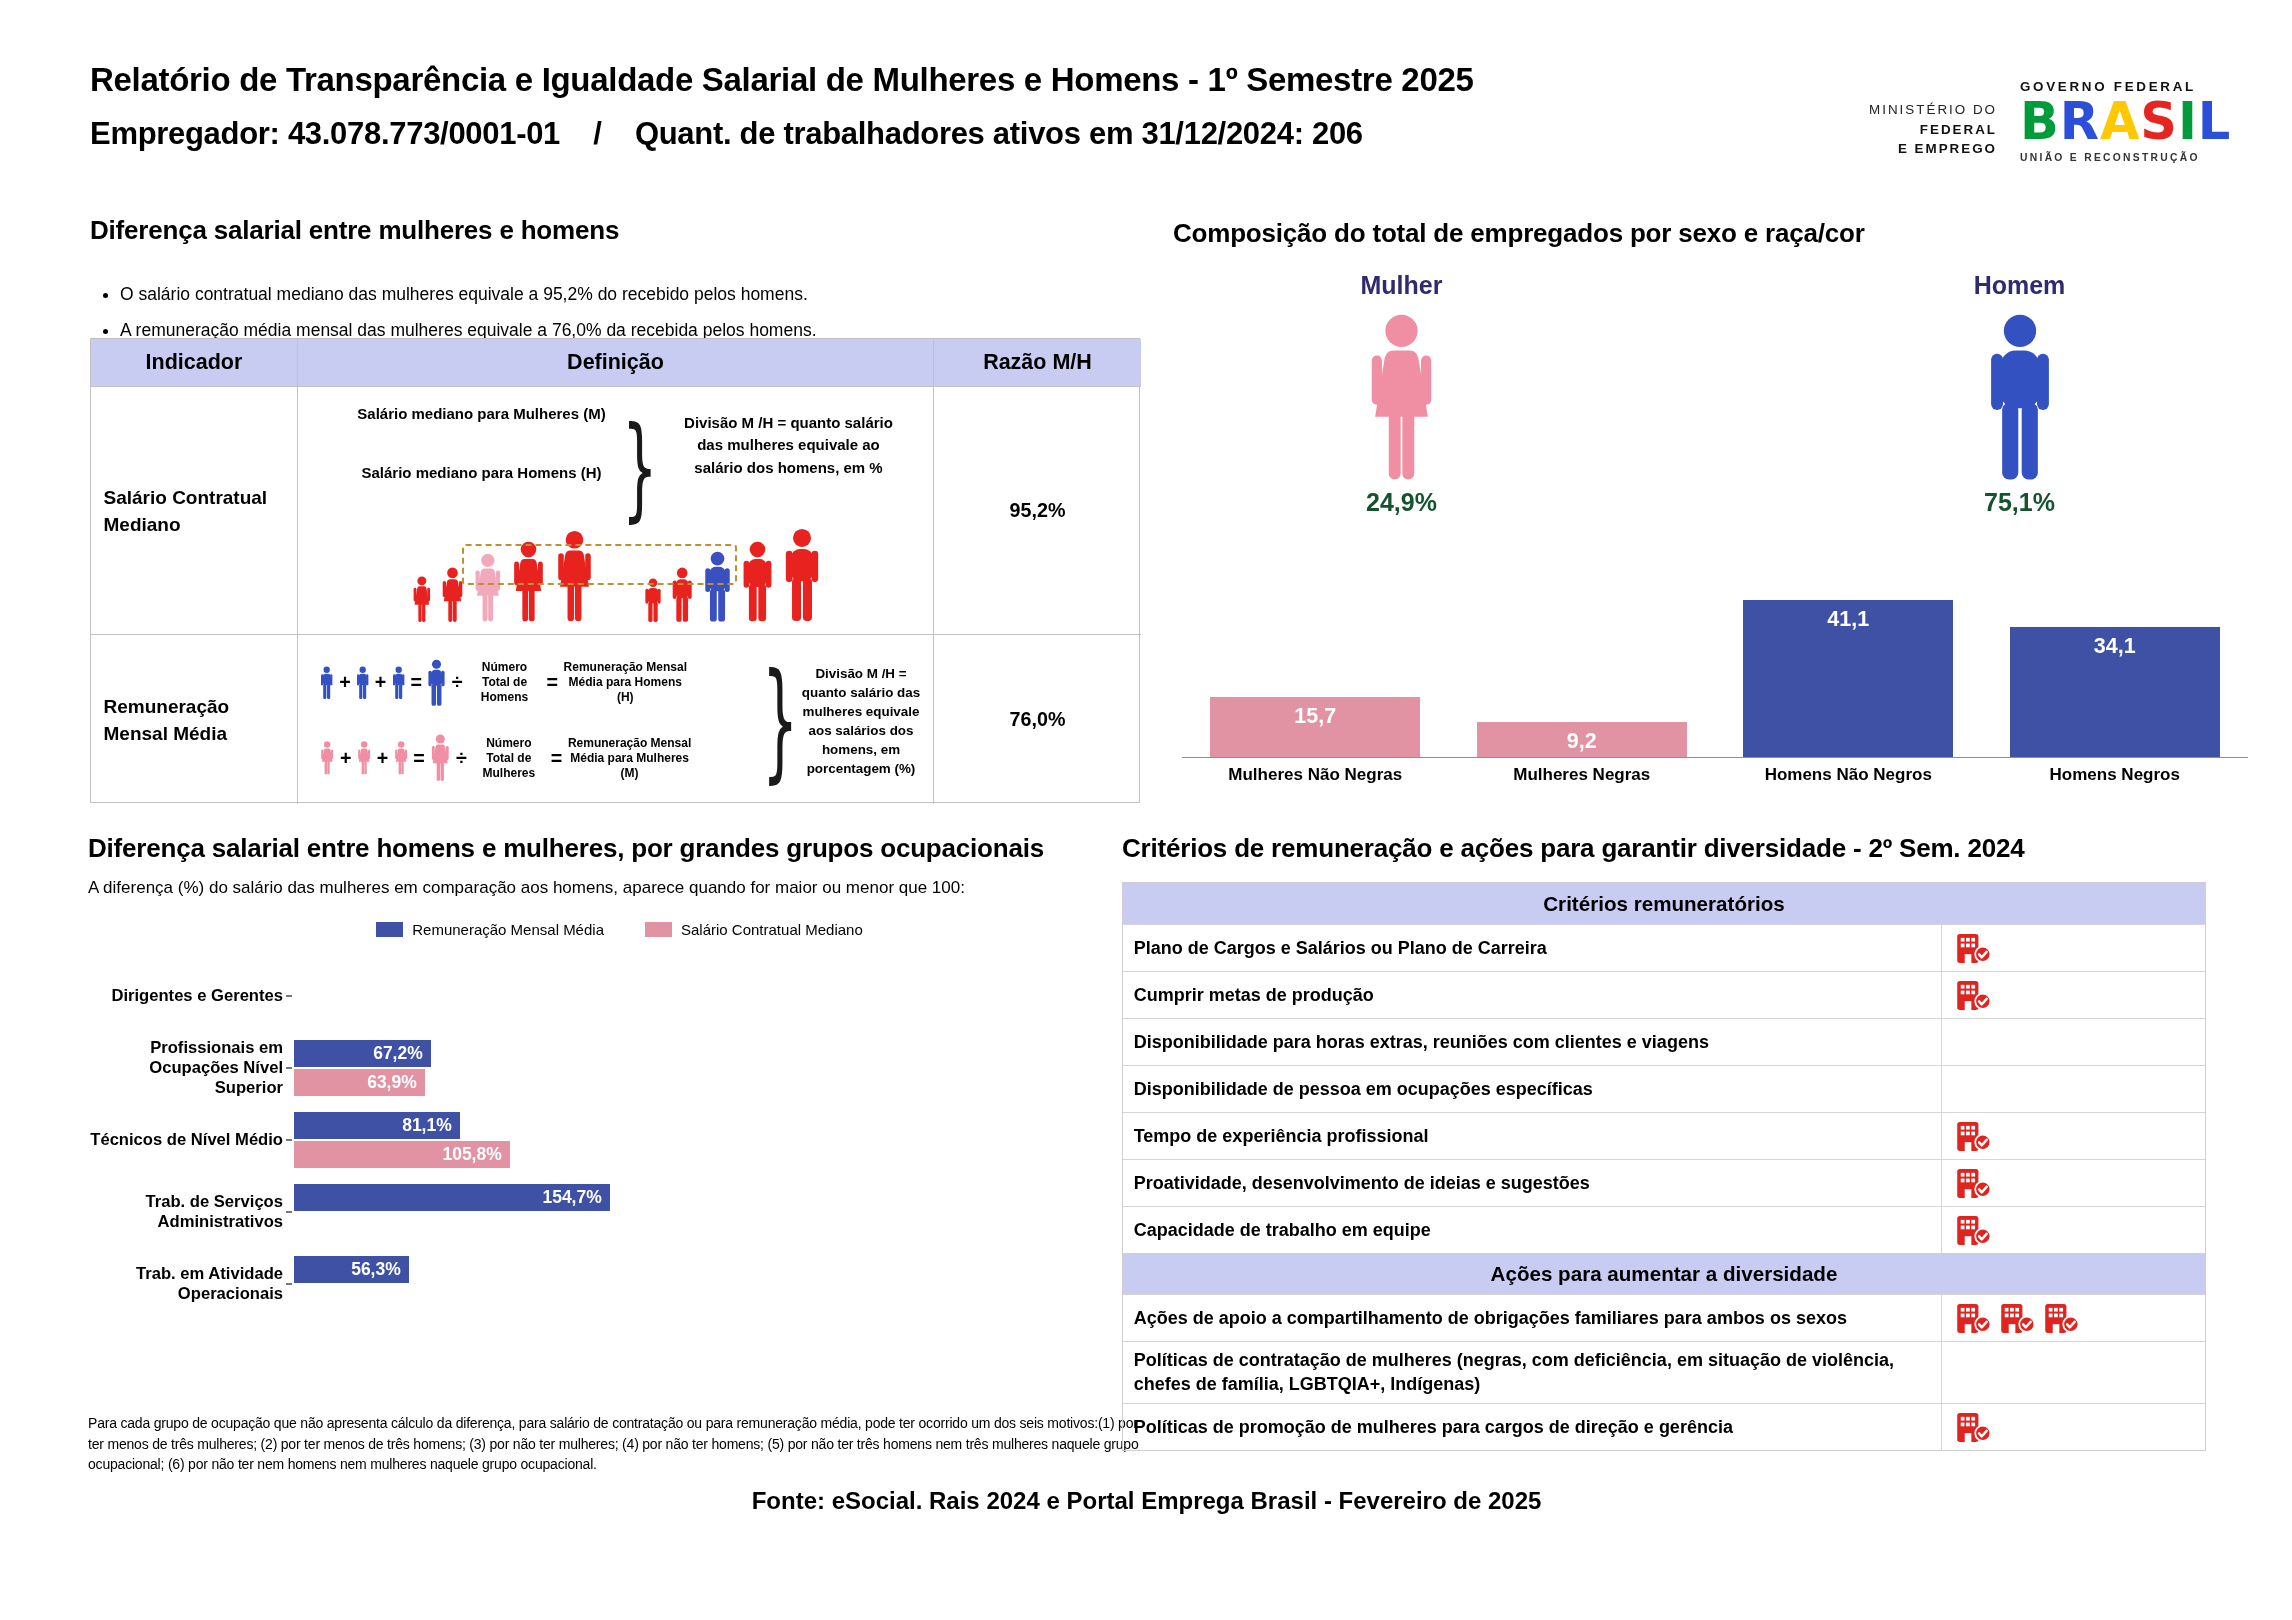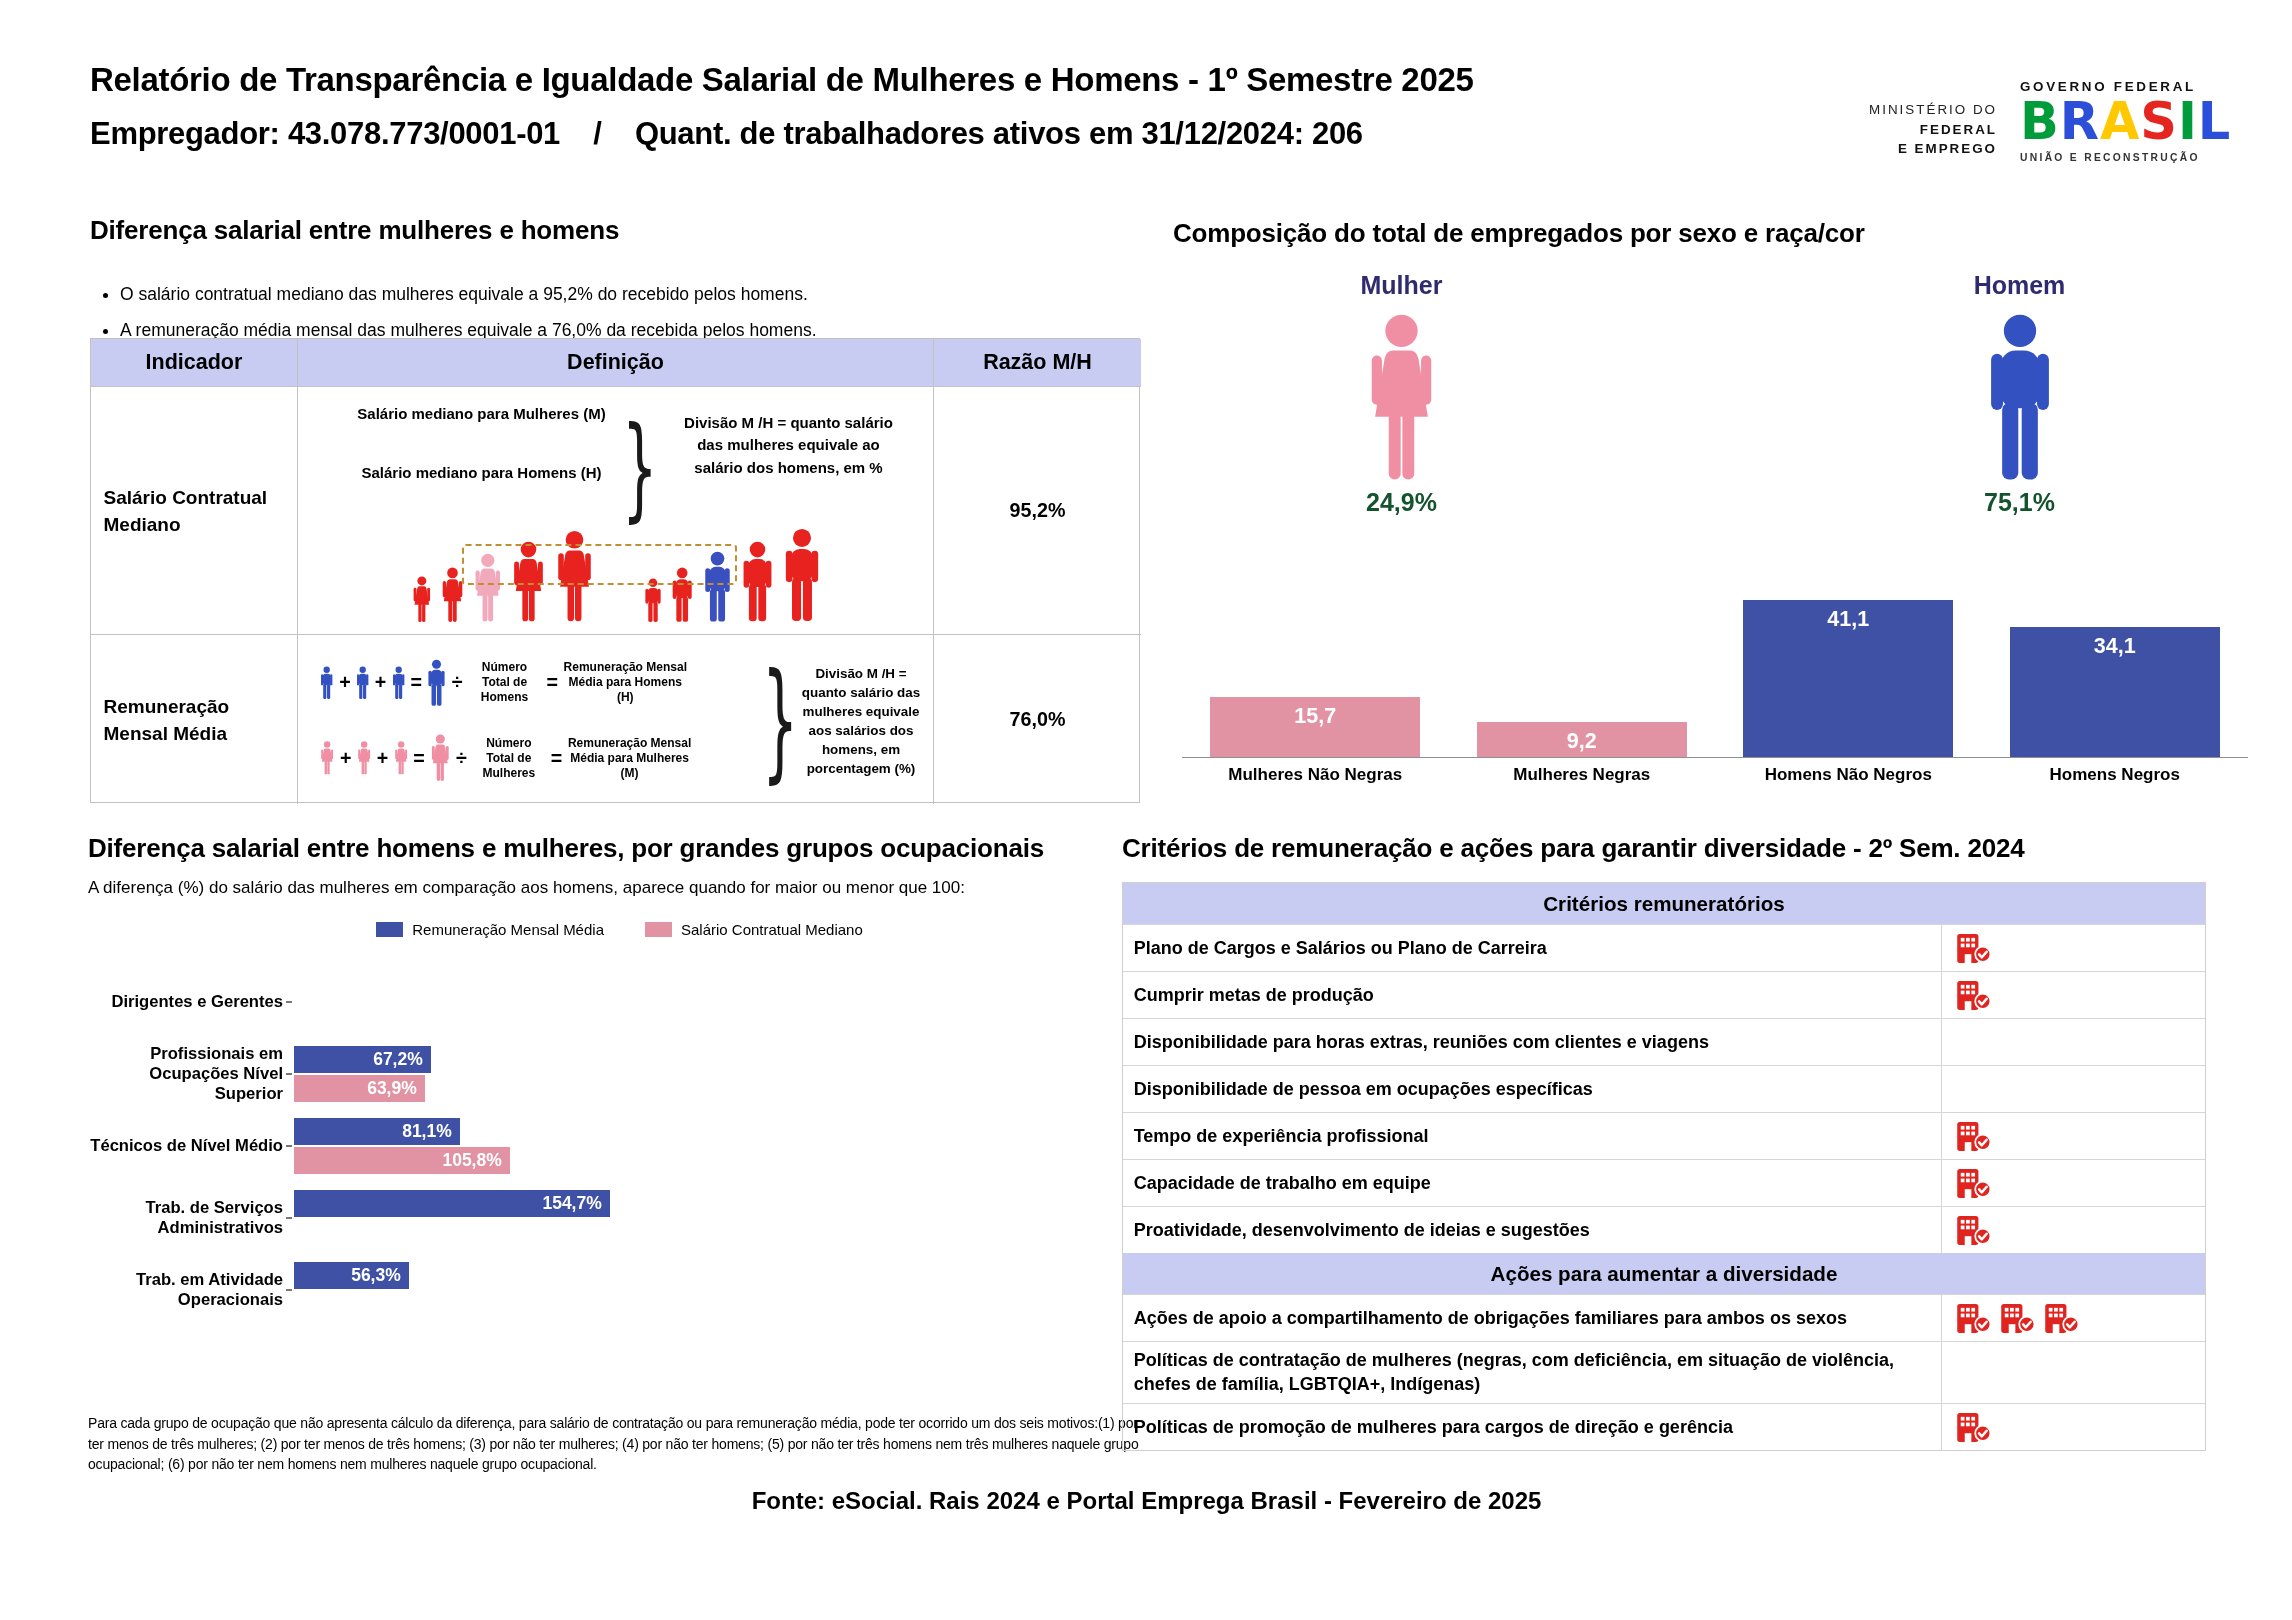--- a/index.html
+++ b/index.html
@@ -67,21 +67,21 @@
   .comp-val { color:#fff; font-size:21.5px; font-weight:700; margin-top:7.2px; }
   #comp-labels { position:absolute; left:18px; top:550px; width:1066px; display:flex; }
   .comp-lab { flex:1; text-align:center; font-size:17px; font-weight:700; }
 
   
   #sec-occ { position:absolute; left:88px; top:833px; width:1063px; }
   #sec-occ .subtitle { position:absolute; left:0; top:45px; font-size:17px; white-space:nowrap; }
   #occ-legend { position:absolute; left:0; top:88px; width:100%; display:flex; justify-content:center; gap:41px; }
   .leg-item { display:flex; align-items:center; gap:9px; font-size:15px; }
   .leg-swatch { width:27px; height:15px; }
-  #occ-groups { position:absolute; left:0; top:133px; width:100%; }
+  #occ-groups { position:absolute; left:0; top:127px; width:100%; }
   .occ-row { position:relative; height:72px; display:flex; }
   .occ-label { width:195px; display:flex; align-items:center; justify-content:flex-end; text-align:right;
                font-size:16.6px; font-weight:700; line-height:19.7px; }
   .occ-tick { width:6.3px; height:1.8px; background:#777; align-self:center; margin-left:2.7px; }
   .occ-bars { position:relative; flex:1; }
   .occ-bar { position:absolute; left:1.8px; height:27px; }
   .occ-bar span { position:absolute; right:8px; top:0; line-height:27px; color:#fff; font-size:17.5px; font-weight:700; }
   .occ-footnote { position:absolute; left:0; top:580px; width:1066px; font-size:14px; line-height:20.6px; letter-spacing:-0.2px; }
 
   
@@ -420,38 +420,38 @@
     <rect x="5" y="12" width="4.2" height="4.2" fill="#fff"></rect>
               <rect x="11" y="12" width="4.2" height="4.2" fill="#fff"></rect>
               <rect x="17" y="12" width="4.2" height="4.2" fill="#fff"></rect>
     <rect x="9.5" y="24" width="7.5" height="10" fill="#fff"></rect>
     <circle cx="30" cy="24" r="8.6" fill="#E02420" stroke="#fff" stroke-width="2"></circle>
     <path d="M25.8 24.2 l3 3.4 l5.6 -6.4" stroke="#fff" stroke-width="2.8" fill="none" stroke-linecap="round" stroke-linejoin="round"></path>
   </svg>
           </div>
         </div>
         <div class="crit-row">
+          <div class="crit-label">Proatividade, desenvolvimento de ideias e sugestões</div>
+          <div class="crit-icons">
+            <svg class="crit-icon" viewBox="0 0 40 34" width="36" height="30">
+    <rect x="1" y="1" width="24" height="33" rx="3" fill="#E02420"></rect>
+    <rect x="5" y="5.5" width="4.2" height="4.2" fill="#fff"></rect>
+              <rect x="11" y="5.5" width="4.2" height="4.2" fill="#fff"></rect>
+              <rect x="17" y="5.5" width="4.2" height="4.2" fill="#fff"></rect>
+    <rect x="5" y="12" width="4.2" height="4.2" fill="#fff"></rect>
+              <rect x="11" y="12" width="4.2" height="4.2" fill="#fff"></rect>
+              <rect x="17" y="12" width="4.2" height="4.2" fill="#fff"></rect>
+    <rect x="9.5" y="24" width="7.5" height="10" fill="#fff"></rect>
+    <circle cx="30" cy="24" r="8.6" fill="#E02420" stroke="#fff" stroke-width="2"></circle>
+    <path d="M25.8 24.2 l3 3.4 l5.6 -6.4" stroke="#fff" stroke-width="2.8" fill="none" stroke-linecap="round" stroke-linejoin="round"></path>
+  </svg>
+          </div>
+        </div>
+        <div class="crit-row">
           <div class="crit-label">Capacidade de trabalho em equipe</div>
-          <div class="crit-icons">
-            <svg class="crit-icon" viewBox="0 0 40 34" width="36" height="30">
-    <rect x="1" y="1" width="24" height="33" rx="3" fill="#E02420"></rect>
-    <rect x="5" y="5.5" width="4.2" height="4.2" fill="#fff"></rect>
-              <rect x="11" y="5.5" width="4.2" height="4.2" fill="#fff"></rect>
-              <rect x="17" y="5.5" width="4.2" height="4.2" fill="#fff"></rect>
-    <rect x="5" y="12" width="4.2" height="4.2" fill="#fff"></rect>
-              <rect x="11" y="12" width="4.2" height="4.2" fill="#fff"></rect>
-              <rect x="17" y="12" width="4.2" height="4.2" fill="#fff"></rect>
-    <rect x="9.5" y="24" width="7.5" height="10" fill="#fff"></rect>
-    <circle cx="30" cy="24" r="8.6" fill="#E02420" stroke="#fff" stroke-width="2"></circle>
-    <path d="M25.8 24.2 l3 3.4 l5.6 -6.4" stroke="#fff" stroke-width="2.8" fill="none" stroke-linecap="round" stroke-linejoin="round"></path>
-  </svg>
-          </div>
-        </div>
-        <div class="crit-row">
-          <div class="crit-label">Proatividade, desenvolvimento de ideias e sugestões</div>
           <div class="crit-icons">
             <svg class="crit-icon" viewBox="0 0 40 34" width="36" height="30">
     <rect x="1" y="1" width="24" height="33" rx="3" fill="#E02420"></rect>
     <rect x="5" y="5.5" width="4.2" height="4.2" fill="#fff"></rect>
               <rect x="11" y="5.5" width="4.2" height="4.2" fill="#fff"></rect>
               <rect x="17" y="5.5" width="4.2" height="4.2" fill="#fff"></rect>
     <rect x="5" y="12" width="4.2" height="4.2" fill="#fff"></rect>
               <rect x="11" y="12" width="4.2" height="4.2" fill="#fff"></rect>
               <rect x="17" y="12" width="4.2" height="4.2" fill="#fff"></rect>
     <rect x="9.5" y="24" width="7.5" height="10" fill="#fff"></rect>

